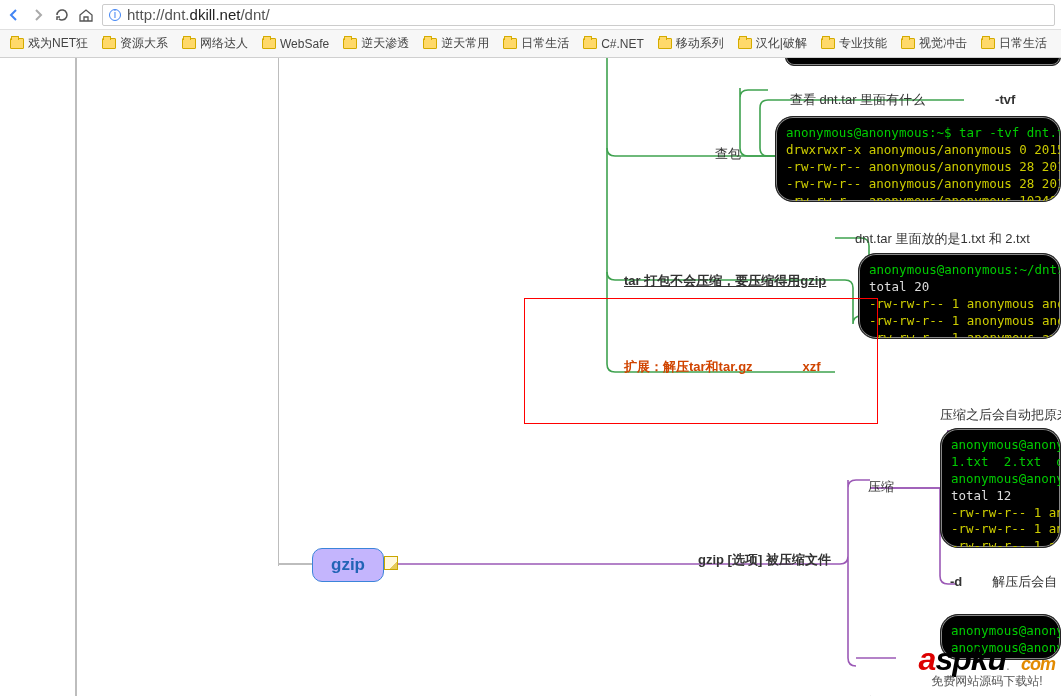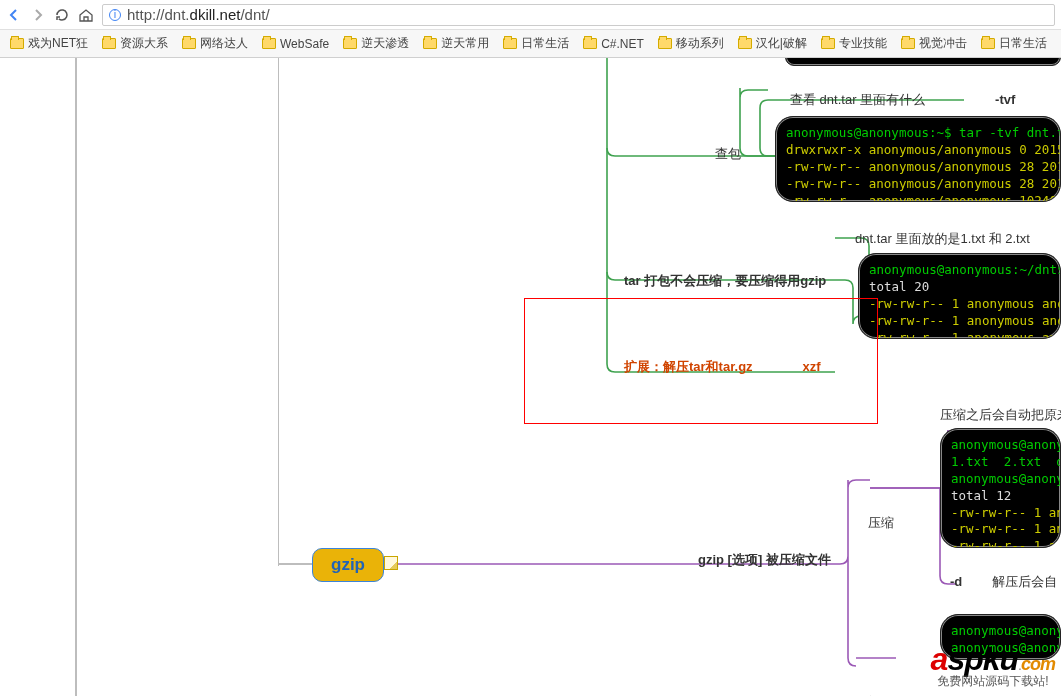--- a/index.html
+++ b/index.html
@@ -21,29 +21,29 @@
   .canvas svg { position:absolute; top:0; left:0; }
   .terminal { position:absolute; background:#000; border:1px solid #222; border-radius:18px; box-shadow:0 0 0 1px #888 inset; font-family:Consolas,monospace; font-size:12.5px; line-height:1.35; color:#0f0; padding:8px 10px; white-space:pre; overflow:hidden; }
   .terminal .y { color:#cc0; }
   .terminal .g { color:#0c0; }
   .terminal .w { color:#ddd; }
   .mm-label { position:absolute; font-size:13px; color:#333; white-space:nowrap; }
   .mm-label.hi { color:#d04400; font-weight:bold; }
   .mm-label .cmd { color:#333; font-weight:bold; margin-left:18px; }
   .mm-label.hi .cmd { color:#d04400; }
   .red-box { position:absolute; border:1px solid #f00; }
-  .gzip-node { position:absolute; background:#eab308; border:1.5px solid #3b84d9; border-radius:10px; padding:6px 18px; color:#2264b6; font-size:17px; font-weight:bold; display:flex; align-items:flex-start; }
+  .gzip-node { position:absolute; background:#c4b5fd; border:1.5px solid #3b84d9; border-radius:10px; padding:6px 18px; color:#2264b6; font-size:17px; font-weight:bold; display:flex; align-items:flex-start; }
   .note-icon { position:absolute; width:14px; height:14px; border:1px solid #c9a600; background:linear-gradient(135deg,#fff8dc 70%,#e6ca5a 70%); }
   .root-line { position:absolute; width:2px; background:#bdbdbd; }
   .watermark { position:absolute; right:6px; bottom:6px; text-align:right; }
   .watermark .logo { font-family:Arial,sans-serif; font-size:32px; font-weight:bold; font-style:italic; letter-spacing:-1px; line-height:1; }
   .watermark .logo .a { color:#d00; }
   .watermark .logo .spku { color:#000000; }
   .watermark .logo .dot { color:#888; font-size:14px; font-style:normal; font-weight:normal; }
-  .watermark .logo .com { color:#e28a00; font-size:18px; }
+  .watermark .logo .com { color:#e28a00; font-size:18px;margin-left:12px; }
   .watermark .sub { font-size:12px; color:#555; margin-top:-2px;text-align:center; }
 </style>
 </head>
 <body>
 
 <div class="toolbar">
   <svg class="nav-arrow active" viewBox="0 0 16 16">
       <path d="M10 3l-5 5 5 5" stroke="currentColor" stroke-width="2" fill="none"></path>
     </svg>
   <svg class="nav-arrow" viewBox="0 0 16 16">
@@ -184,26 +184,26 @@
 <span class="y">-rw-rw-r-- 1 an</span></div>
 
   <div class="terminal" style="left:940px; top:556px; width:121px; height:46px;"><span class="g">anonymous@anony</span>
 <span class="g">anonymous@anony</span></div>
 
   <div class="mm-label" style="left:790px; top:33px;">
     <span>查看 dnt.tar 里面有什么</span><span class="cmd" style="margin-left:70px;margin-top:16px;">-tvf</span>
   </div>
   <div class="mm-label" style="left:715px; top:87px;">查包</div>
   <div class="mm-label" style="left:855px; top:172px;">dnt.tar 里面放的是1.txt 和 2.txt</div>
-  <div class="mm-label" style="left:624px; top:214px; font-weight:bold;">tar 打包不会压缩，要压缩得用gzip</div>
+  <div class="mm-label" style="left:624px; top:214px; font-weight:bold;text-decoration:underline;">tar 打包不会压缩，要压缩得用gzip</div>
   <div class="mm-label hi" style="left:624px; top:300px;">
     <span>扩展：解压tar和tar.gz</span><span class="cmd" style="margin-left:50px;margin-top:32px;">xzf</span>
   </div>
   <div class="mm-label" style="left:940px; top:348px;">压缩之后会自动把原来</div>
-  <div class="mm-label" style="left:868px; top:420px;margin-top:36px;">压缩</div>
+  <div class="mm-label" style="left:868px; top:420px;">压缩</div>
   <div class="mm-label" style="left:698px; top:493px; font-weight:bold;">gzip  [选项]  被压缩文件</div>
   <div class="mm-label" style="left:950px; top:515px; font-weight:bold;"><span>-d</span><span style="margin-left:30px; font-weight:normal;">解压后会自</span></div>
   <div class="mm-label" style="left:868px; top:608px;margin-top:27px;">解压</div>
 
   <div class="red-box" style="left:524px; top:240px; width:354px; height:126px;"></div>
 
   <div class="gzip-node" style="left:312px; top:490px;">
       <span>gzip</span>
     </div>
   <div class="note-icon" style="left:384px; top:498px;"></div>

